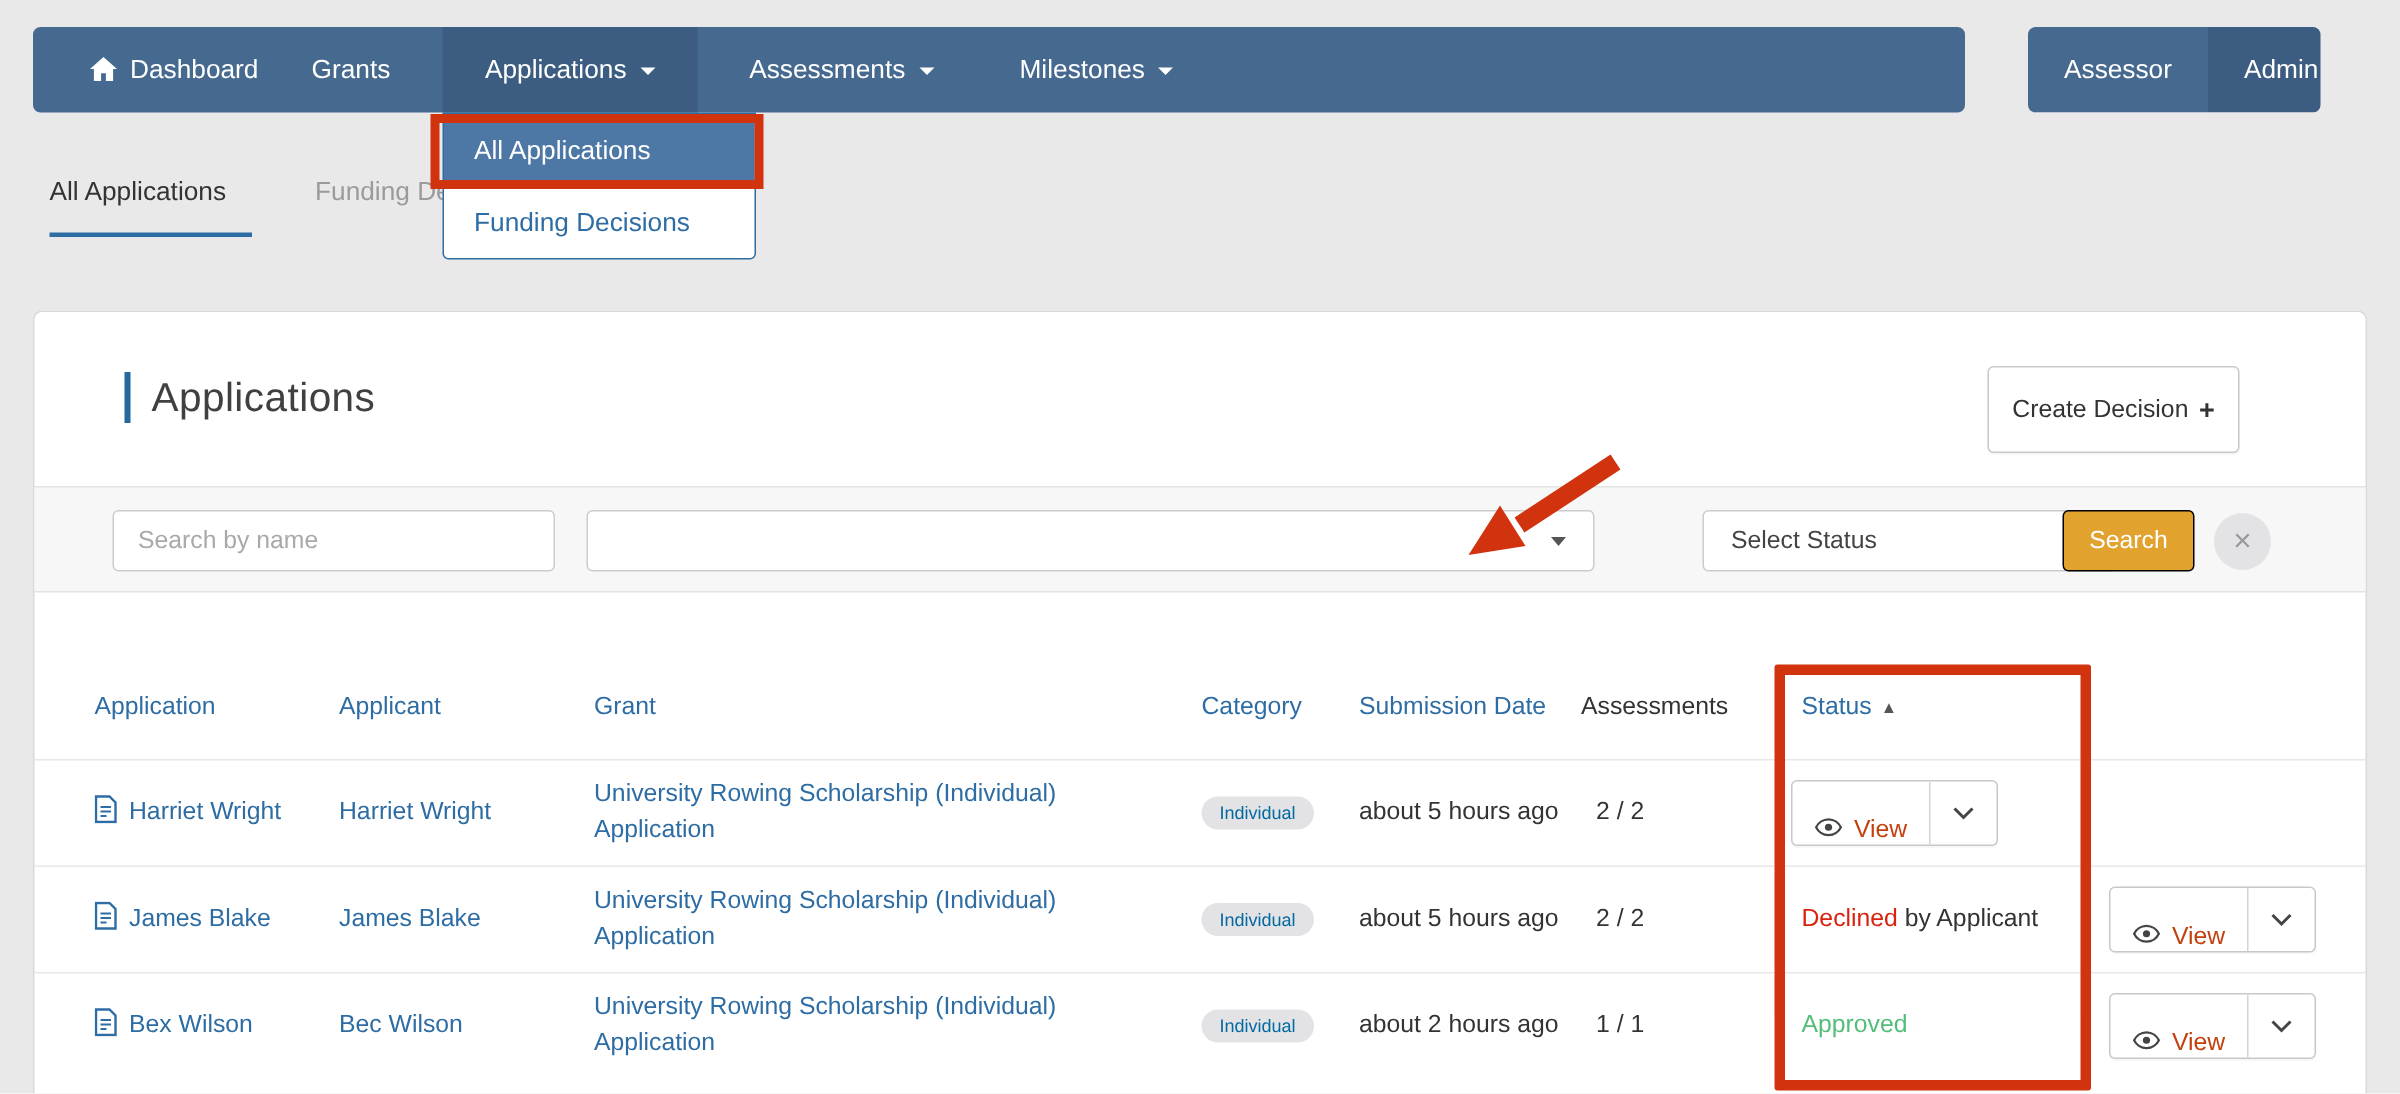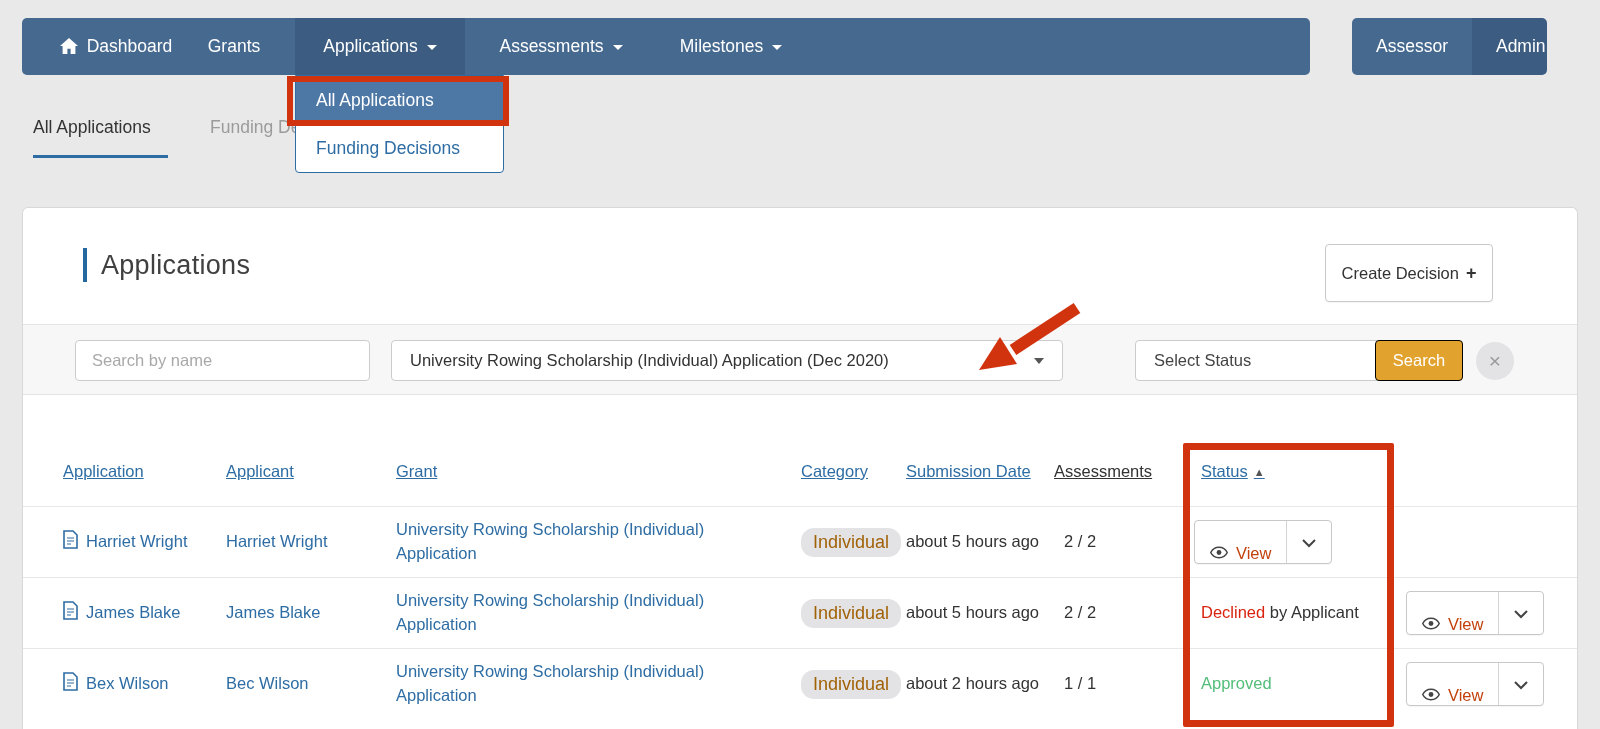--- a/index.html
+++ b/index.html
@@ -110,31 +110,31 @@
     line-height:36px; text-align:center; cursor:pointer;
   }
   
   .table-wrap { position:absolute; left:0; top:228px; width:100%; }
   .tgrid {
     display:grid; padding:0 40px;
     grid-template-columns:163px 170px 405px 105px 148px 128px 212px 1fr;
     align-items:center;
   }
   .thead { height:70px; }
-  .thead > div { font-size:16.5px; color:#2e6da4; line-height:1.35;text-decoration:underline; }
+  .thead > div { font-size:16.5px; color:#2e6da4; line-height:1.35; }
   .thead .h-plain { color:#333; }
   .th-link { cursor:pointer; }
   .sort-ind { font-size:11px; color:#555; margin-left:6px; vertical-align:1px; }
   .trow { min-height:71px; border-top:1px solid #e8e8e8; font-size:16.5px; }
   .trow > div { padding-right:14px; }
   a.cell-link { color:#2e6da4; text-decoration:none; cursor:pointer; line-height:1.45; }
   .app-cell { display:flex; align-items:center; gap:8px; }
   .pill {
     display:inline-block; background:#e3e3e5; border-radius:13px;
-    padding:4px 12px; font-size:18px; color:#a16207; white-space:nowrap;
+    padding:4px 12px; font-size:12px; color:#0369a1; white-space:nowrap;
   }
   .date-cell, .assess-cell { color:#333; line-height:1.45; }
   .assess-cell { padding-left:10px; }
   .status-cell { line-height:1.45; padding-left:19px; }
   .st-orange { color:#e8a33c; }
   .st-red { color:#d9230f; }
   .st-green { color:#53bd79; }
   .action-cell { display:flex; justify-content:flex-start; }
   .split-btn {
     display:flex; margin-left:12px; height:44px; background:#fff;
@@ -206,21 +206,20 @@
   </div>
 
   <button class="create-btn">
     <span>Create Decision</span>
     <span class="plus">+</span>
   </button>
 
   <div class="filter-band">
     <input class="search-input" type="text" placeholder="Search by name" style="">
     <div class="fake-select sel-grant">
-      <span>University Rowing Scholarship (Individual) Application (Dec 2020)</span>
       <span class="sel-caret"></span>
     </div>
     <div class="fake-select sel-status">
       <span>Select Status</span>
       <span class="sel-caret"></span>
     </div>
     <button class="search-btn">Search</button>
     <button class="clear-btn"><span>×</span></button>
   </div>
 

